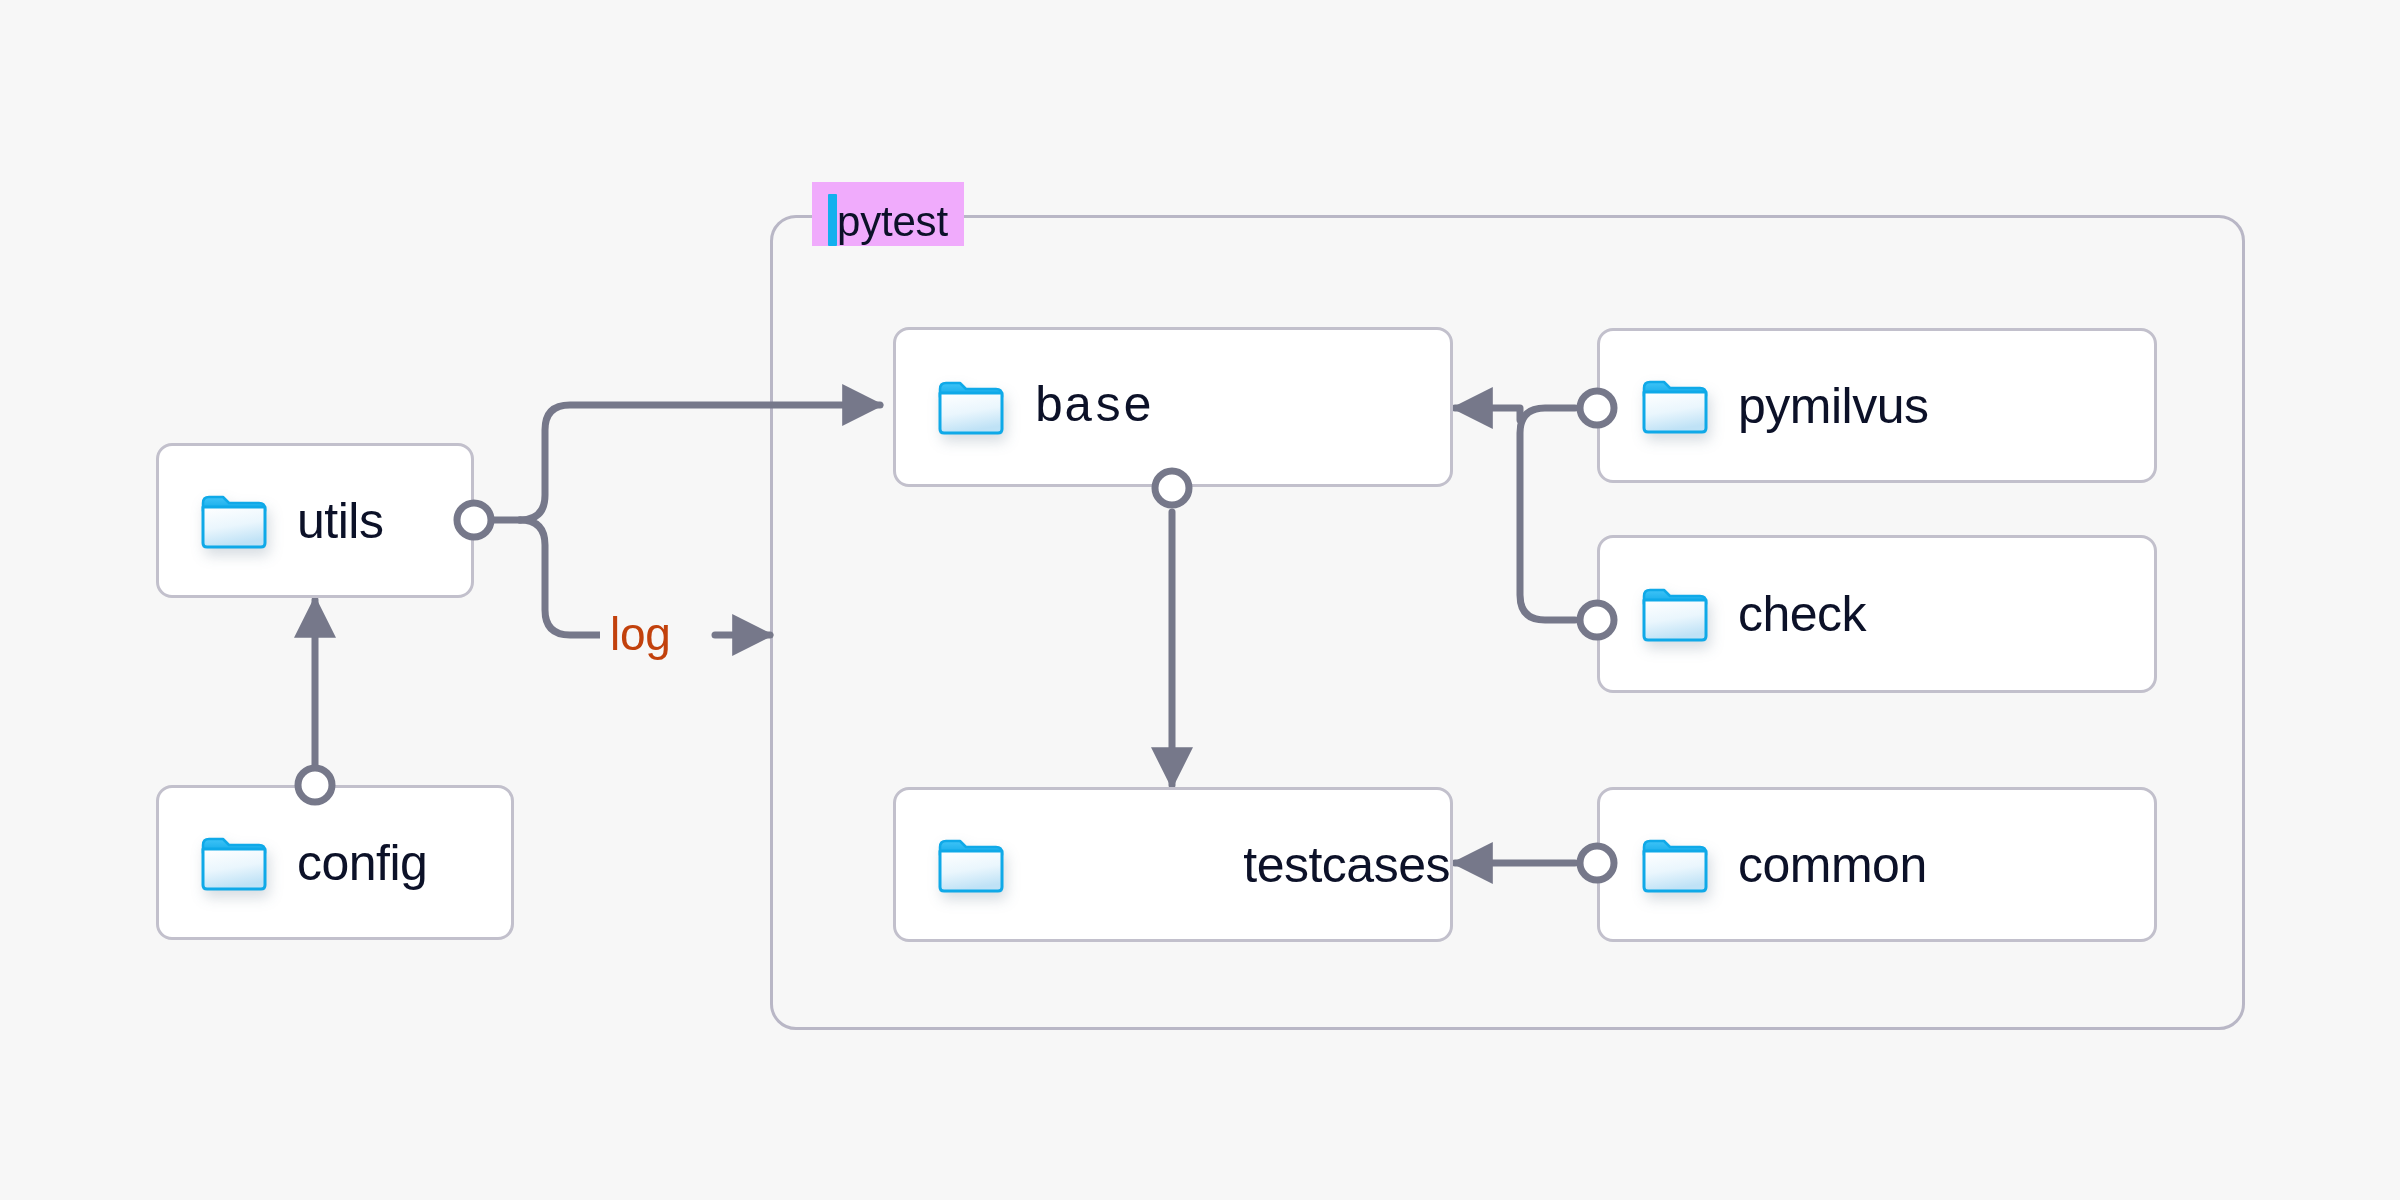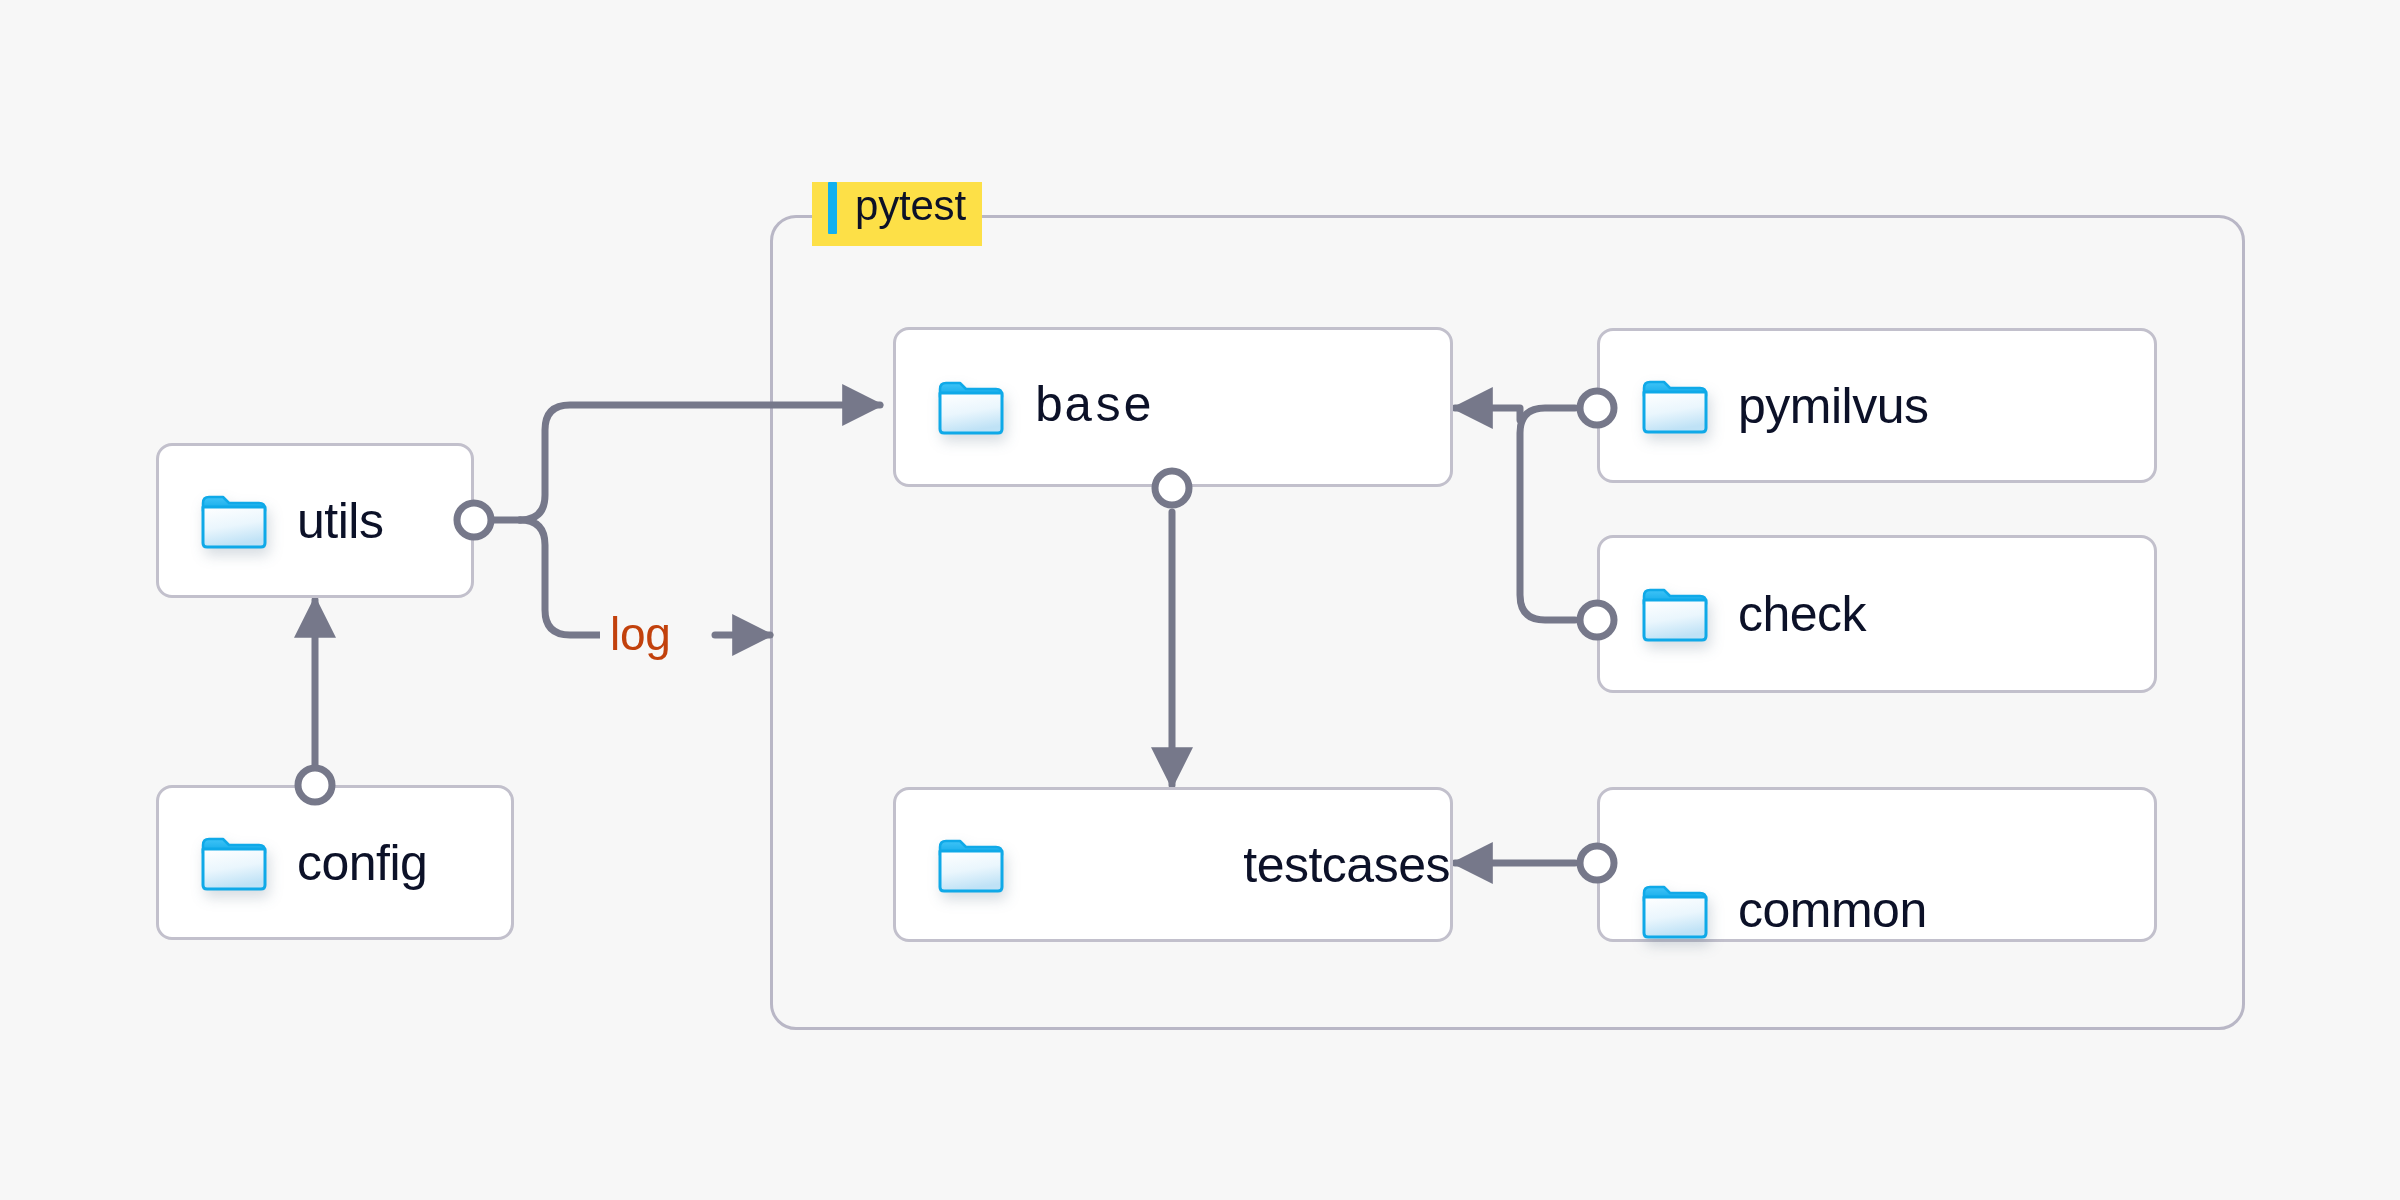--- a/index.html
+++ b/index.html
@@ -20,23 +20,22 @@
   .group-box {
     position: absolute;
     box-sizing: border-box;
     border: 3px solid #b9b7c6;
     border-radius: 26px;
     background: transparent;
   }
   .group-label {
     position: absolute;
     display: flex;
-    align-items: flex-start;
-    gap: 18px;
-    background: #fde047;
+    align-items: flex-end;
+    background: #f0abfc;
     padding: 0 16px;
     height: 64px;
     z-index: 6;
   }
   .group-label .bar {
     width: 9px;
     height: 52px;
     background: #12b0ee;
     border-radius: 1px;
     flex: none;
@@ -219,21 +218,21 @@
   <div class="node" style="left:1597px; top:535px; width:560px; height:158px;">
     <span class="folder-icon">
       <svg viewBox="0 0 66 56" width="66" height="56">
         <path d="M2 10 Q2 4 8 4 L22 4 L28 10 L58 10 Q64 10 64 16 L64 18 L2 18 Z" fill="url(#folderTabGrad)" stroke="#0fa9e8" stroke-width="2.5" stroke-linejoin="round"></path>
         <path d="M2 14 L64 14 L64 50 Q64 54 60 54 L6 54 Q2 54 2 50 Z" fill="url(#folderGrad)" stroke="#0fa9e8" stroke-width="3" stroke-linejoin="round"></path>
       </svg>
     </span>
     <span class="label">check</span>
   </div>
 
-  <div class="node" style="left:1597px; top:787px; width:560px; height:155px;align-items:flex-end;">
+  <div class="node" style="left:1597px; top:787px; width:560px; height:155px;">
     <span class="folder-icon">
       <svg viewBox="0 0 66 56" width="66" height="56">
         <path d="M2 10 Q2 4 8 4 L22 4 L28 10 L58 10 Q64 10 64 16 L64 18 L2 18 Z" fill="url(#folderTabGrad)" stroke="#0fa9e8" stroke-width="2.5" stroke-linejoin="round"></path>
         <path d="M2 14 L64 14 L64 50 Q64 54 60 54 L6 54 Q2 54 2 50 Z" fill="url(#folderGrad)" stroke="#0fa9e8" stroke-width="3" stroke-linejoin="round"></path>
       </svg>
     </span>
     <span class="label">common</span>
   </div>
 
   <div class="edge-label" style="left:600px; top:607px;">log</div>

